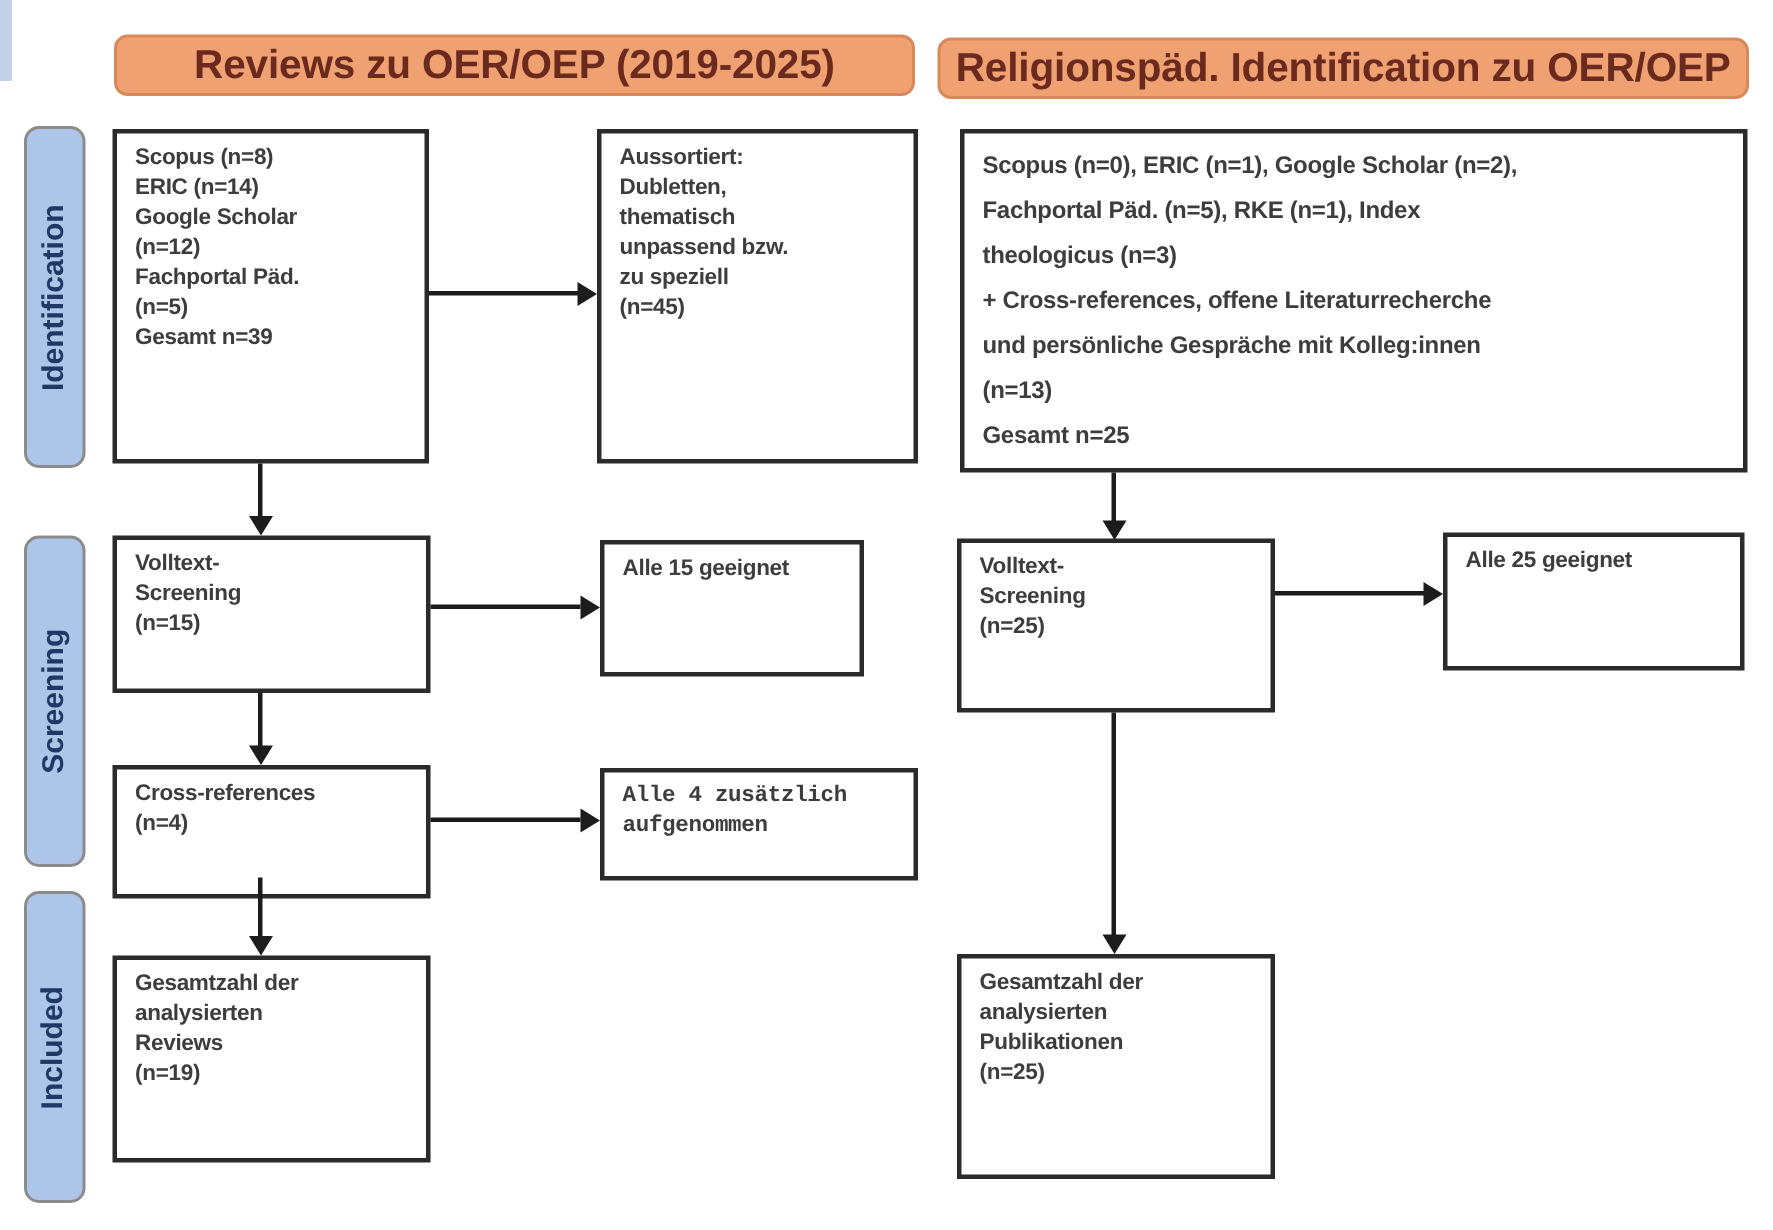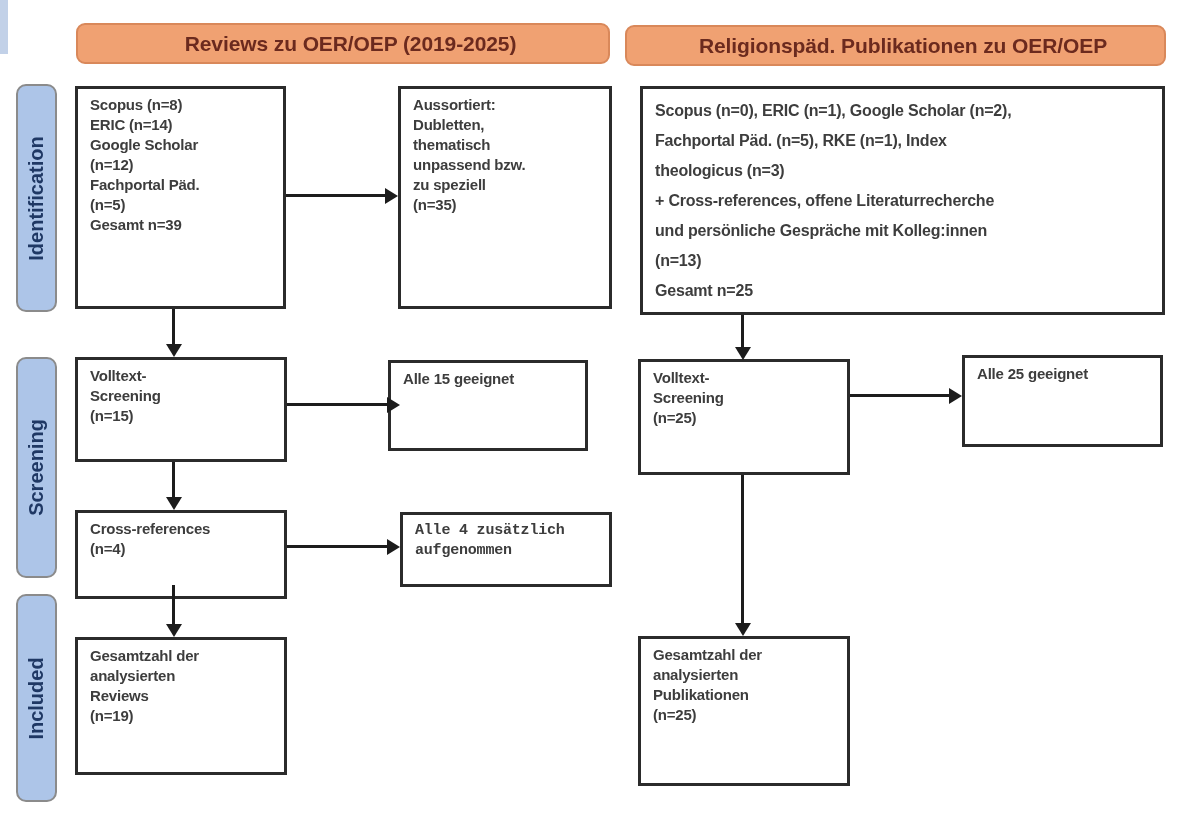--- a/index.html
+++ b/index.html
@@ -10,24 +10,23 @@
     font-family:"Liberation Sans", sans-serif;
     overflow:hidden;
   }
   .hdr{
     position:absolute;
     box-sizing:border-box;
     background:#F0A172;
     border:2px solid #D9885A;
     border-radius:9px;
     color:#6B2A1E;
-    font-size:21px;font-weight:700;
+    font-size:27px;font-weight:700;
     display:flex;align-items:center;justify-content:center;
     letter-spacing:-0.1px;
-    padding-left:15px;
   }
   .stage{
     position:absolute;
     box-sizing:border-box;
     left:16px;width:41px;
     background:#ADC5E8;
     border:2px solid #8B8B8B;
     border-radius:10px;
     display:flex;align-items:center;justify-content:center;
   }
@@ -67,21 +66,21 @@
   .edge-frag{position:absolute;background:#C2D1E8;}
 </style>
 </head>
 <body>
 
 <div id="canvas">
 
   <div class="edge-frag" style="left:0;top:0;width:8px;height:54px;"></div>
 
   <div class="hdr" style="left:76px;top:23px;width:534px;height:41px;">Reviews zu OER/OEP (2019-2025)</div>
-  <div class="hdr" style="left:625px;top:25px;width:541px;height:41px;">Religionspäd. Publikationen zu OER/OEP</div>
+  <div class="hdr" style="left:625px;top:25px;width:541px;height:41px;">Religionspäd. Identification zu OER/OEP</div>
 
   <div class="stage" style="top:84px;height:228px;">
     <span>Identification</span>
   </div>
   <div class="stage" style="top:357px;height:221px;">
     <span>Screening</span>
   </div>
   <div class="stage" style="top:594px;height:208px;">
     <span>Included</span>
   </div>
@@ -91,34 +90,34 @@
 Google Scholar
 (n=12)
 Fachportal Päd.
 (n=5)
 Gesamt n=39</div>
   <div class="box" style="left:398px;top:86px;width:214px;height:223px;">Aussortiert:
 Dubletten,
 thematisch
 unpassend bzw.
 zu speziell
-(n=35)</div>
+(n=45)</div>
 
   <div class="box wide" style="left:640px;top:86px;width:525px;height:229px;">Scopus (n=0), ERIC (n=1), Google Scholar (n=2),
 Fachportal Päd. (n=5), RKE (n=1), Index
 theologicus (n=3)
 + Cross-references, offene Literaturrecherche
 und persönliche Gespräche mit Kolleg:innen
 (n=13)
 Gesamt n=25</div>
 
   <div class="box" style="left:75px;top:357px;width:212px;height:105px;">Volltext-
 Screening
 (n=15)</div>
-  <div class="box" style="left:388px;top:360px;width:200px;height:91px;">Alle 15 geeignet</div>
+  <div class="box" style="left:400px;top:360px;width:176px;height:91px;">Alle 15 geeignet</div>
   <div class="box" style="left:75px;top:510px;width:212px;height:89px;">Cross-references
 (n=4)</div>
   <div class="box" style="left:400px;top:512px;width:212px;height:75px;font-family:Liberation Mono, monospace;">Alle 4 zusätzlich
 aufgenommen</div>
 
   <div class="box" style="left:638px;top:359px;width:212px;height:116px;">Volltext-
 Screening
 (n=25)</div>
   <div class="box" style="left:962px;top:355px;width:201px;height:92px;">Alle 25 geeignet</div>
 

